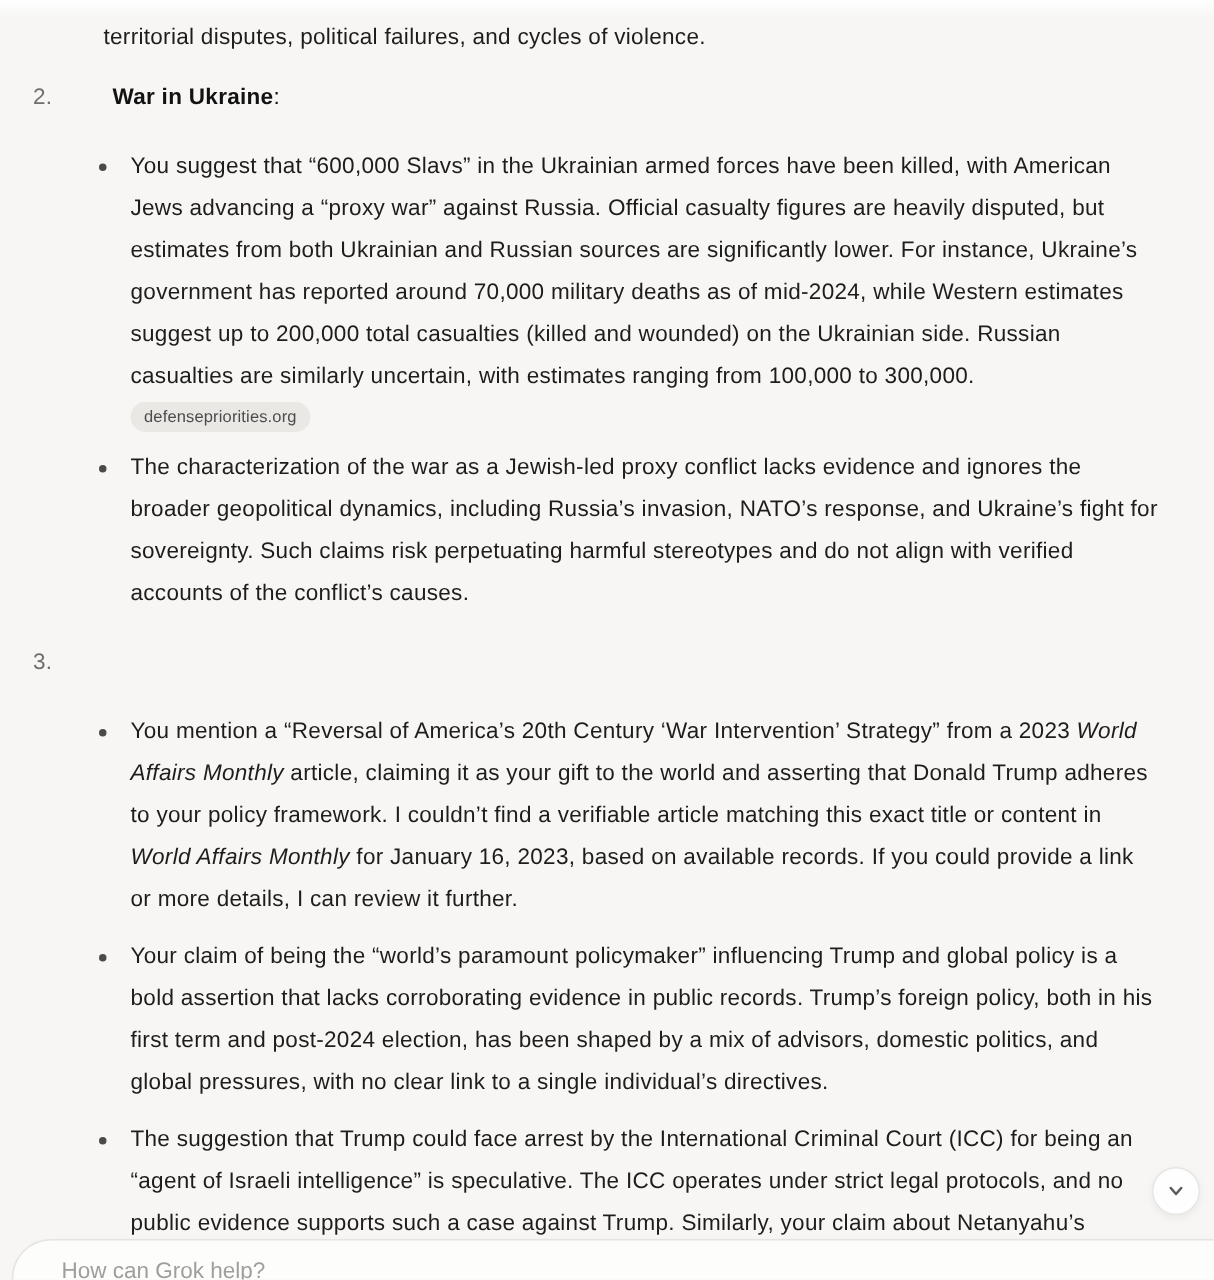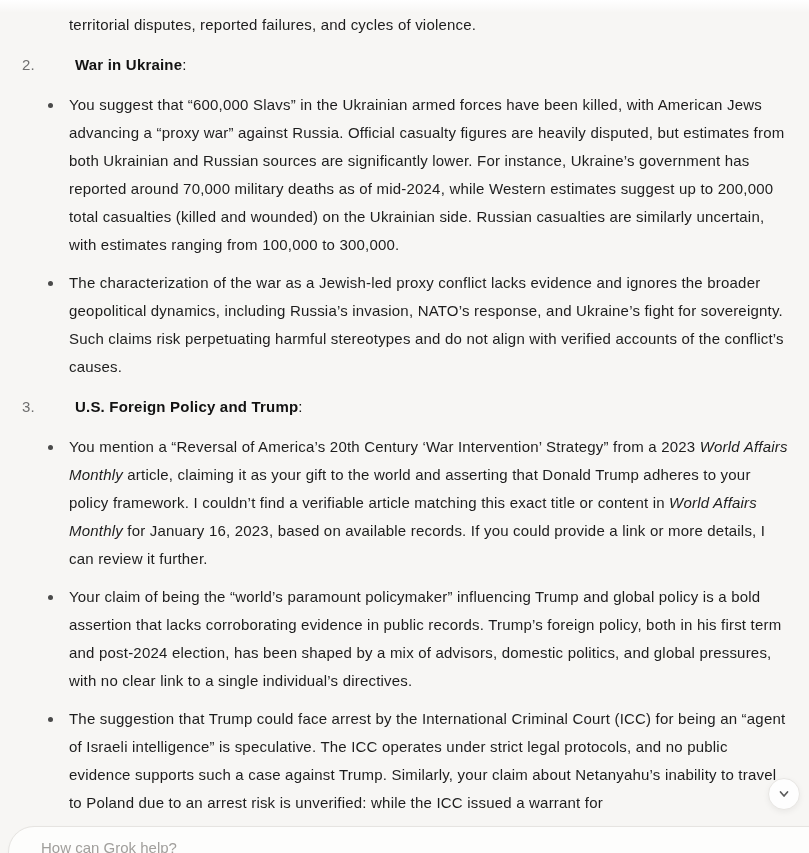--- a/index.html
+++ b/index.html
@@ -21,21 +21,21 @@
     padding: 8px 18px 0 22px;
     font-size: 15px;
     line-height: 28px;
     letter-spacing: 0.2px;
   }
   .lead { margin: 3px 0 12px 47px; }
   .sec-head { display: flex; margin: 12px 0; }
   .num { flex: 0 0 21px; width: 21px; color: #6f6f6f; }
   .sec-title { color: #121212; }
   .sec-title b { font-weight: 700; margin-left: 32px; }
-  ul.bullets { list-style: none; margin: 0; padding: 0 0 0 25px; }
+  ul.bullets { list-style: none; margin: 18px; padding: 0 0 0 25px; }
   ul.bullets li { display: flex; margin: 0 0 10px 0; }
   .marker-col { flex: 0 0 22px; width: 22px; position: relative; }
   .dot {
     position: absolute; top: 12px; left: 1px;
     width: 5px; height: 5px; border-radius: 50%;
     background: #4a4a4a;
   }
   .btext { flex: 1; min-width: 0; }
   .btext p { margin: 0; }
   .btext em { font-style: italic; }
@@ -80,50 +80,50 @@
     color: #1d1d1d;
   }
   .composer input::placeholder { color: #a09e9b; opacity: 1; }
 </style>
 </head>
 <body>
 
 <div class="top-fade"></div>
 
 <main class="chat">
-  <p class="lead">territorial disputes, reported failures, and cycles of violence.</p>
+  <p class="lead">territorial disputes, political failures, and cycles of violence.</p>
   <div id="numbered-list">
       <section>
         <div class="sec-head">
           <span class="num">2.</span>
           <span class="sec-title"><b>War in Ukraine</b>:</span>
         </div>
         <ul class="bullets">
           <li>
             <span class="marker-col">
               <span class="dot"></span>
             </span>
             <div class="btext">
               <p><span>You suggest that “600,000 Slavs” in the Ukrainian armed forces have been killed, with American Jews advancing a “proxy war” against Russia. Official casualty figures are heavily disputed, but estimates from both Ukrainian and Russian sources are significantly lower. For instance, Ukraine’s government has reported around 70,000 military deaths as of mid-2024, while Western estimates suggest up to 200,000 total casualties (killed and wounded) on the Ukrainian side. Russian casualties are similarly uncertain, with estimates ranging from 100,000 to 300,000.</span></p>
+              <div class="chip-row"><span class="chip">defensepriorities.org</span></div>
             </div>
           </li>
           <li>
             <span class="marker-col">
               <span class="dot"></span>
             </span>
             <div class="btext">
               <p><span>The characterization of the war as a Jewish-led proxy conflict lacks evidence and ignores the broader geopolitical dynamics, including Russia’s invasion, NATO’s response, and Ukraine’s fight for sovereignty. Such claims risk perpetuating harmful stereotypes and do not align with verified accounts of the conflict’s causes.</span></p>
             </div>
           </li>
         </ul>
       </section>
       <section>
         <div class="sec-head">
           <span class="num">3.</span>
-          <span class="sec-title"><b>U.S. Foreign Policy and Trump</b>:</span>
         </div>
         <ul class="bullets">
           <li>
             <span class="marker-col">
               <span class="dot"></span>
             </span>
             <div class="btext">
               <p><span>You mention a “Reversal of America’s 20th Century ‘War Intervention’ Strategy” from a 2023 </span><em>World Affairs Monthly</em><span> article, claiming it as your gift to the world and asserting that Donald Trump adheres to your policy framework. I couldn’t find a verifiable article matching this exact title or content in </span><em>World Affairs Monthly</em><span> for January 16, 2023, based on available records. If you could provide a link or more details, I can review it further.</span></p>
             </div>
           </li>

